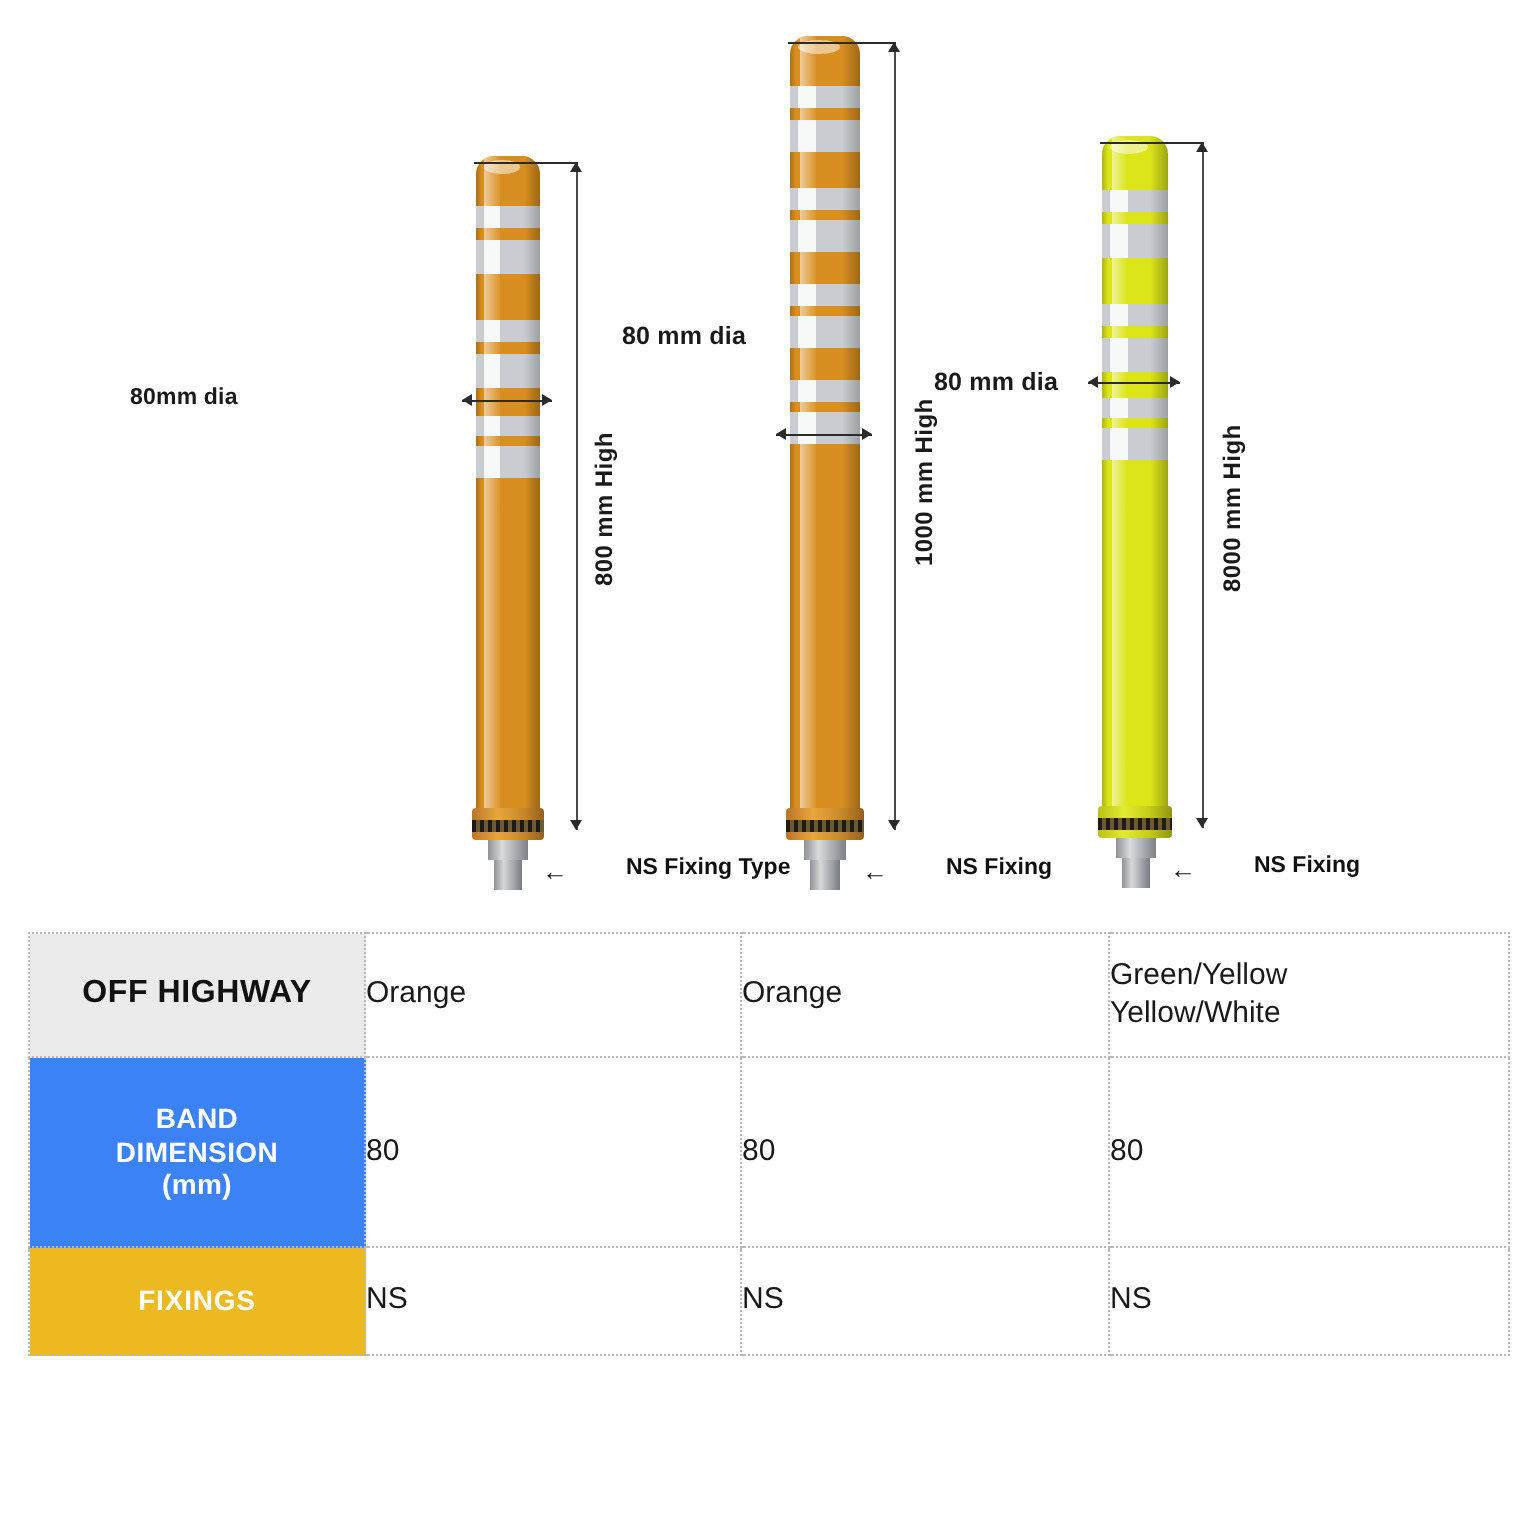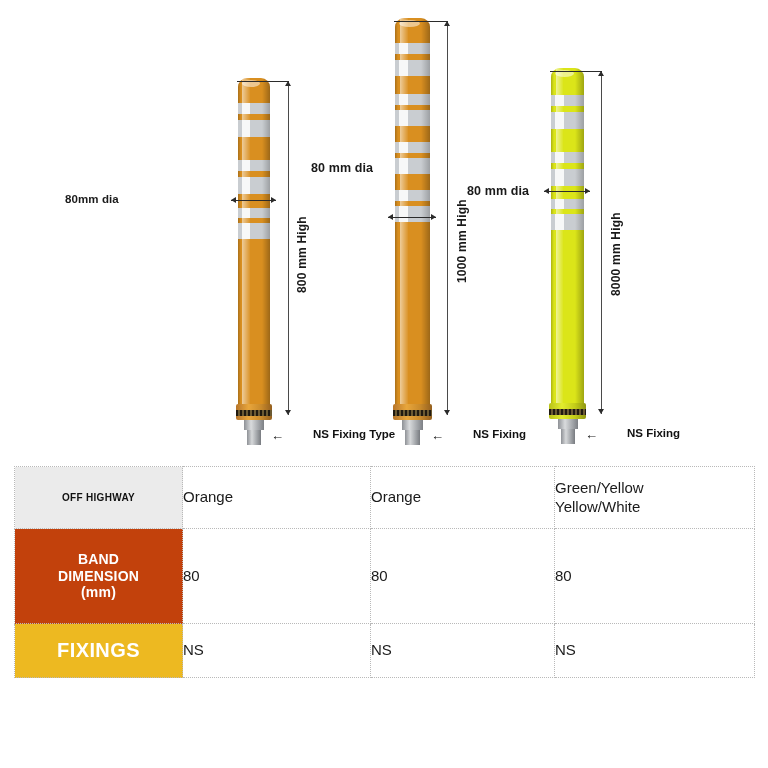--- a/index.html
+++ b/index.html
@@ -61,24 +61,24 @@
   .fixarrow{position:absolute;font-size:13px;color:#111;line-height:1;}
 
   
   table.spec{position:absolute;left:14px;top:466px;width:740px;border-collapse:collapse;
              table-layout:fixed;}
   table.spec td{
     border:1px dotted #b9b9b9;
     padding:0;vertical-align:middle;
   }
   .hcell{text-align:center;font-weight:bold;line-height:1.18;}
-  .hcell.off{background:#ebebeb;color:#111;font-size:10px;letter-spacing:.3px;}
-  .hcell.band-h{background:#c2410c;color:#fff;font-size:14px;letter-spacing:.2px;}
+  .hcell.off{background:#ebebeb;color:#111;font-size:16px;letter-spacing:.3px;}
+  .hcell.band-h{background:#3b82f6;color:#fff;font-size:14px;letter-spacing:.2px;}
   .hcell.height-h{background:#1bba62;color:#fff;font-size:14px;letter-spacing:.2px;}
-  .hcell.fix-h{background:#edb921;color:#fff;font-size:20px;letter-spacing:.4px;}
+  .hcell.fix-h{background:#edb921;color:#fff;font-size:14px;letter-spacing:.4px;}
   .dcell{font-size:15px;color:#1a1a1a;padding-left:9px;line-height:1.22;font-weight:normal;}
 </style>
 </head>
 <body>
 
 <div id="stage">
 
   <div class="diagram">
 
     <div class="bollard-group" style="left:238px;top:78px;width:180px;height:370px;">

